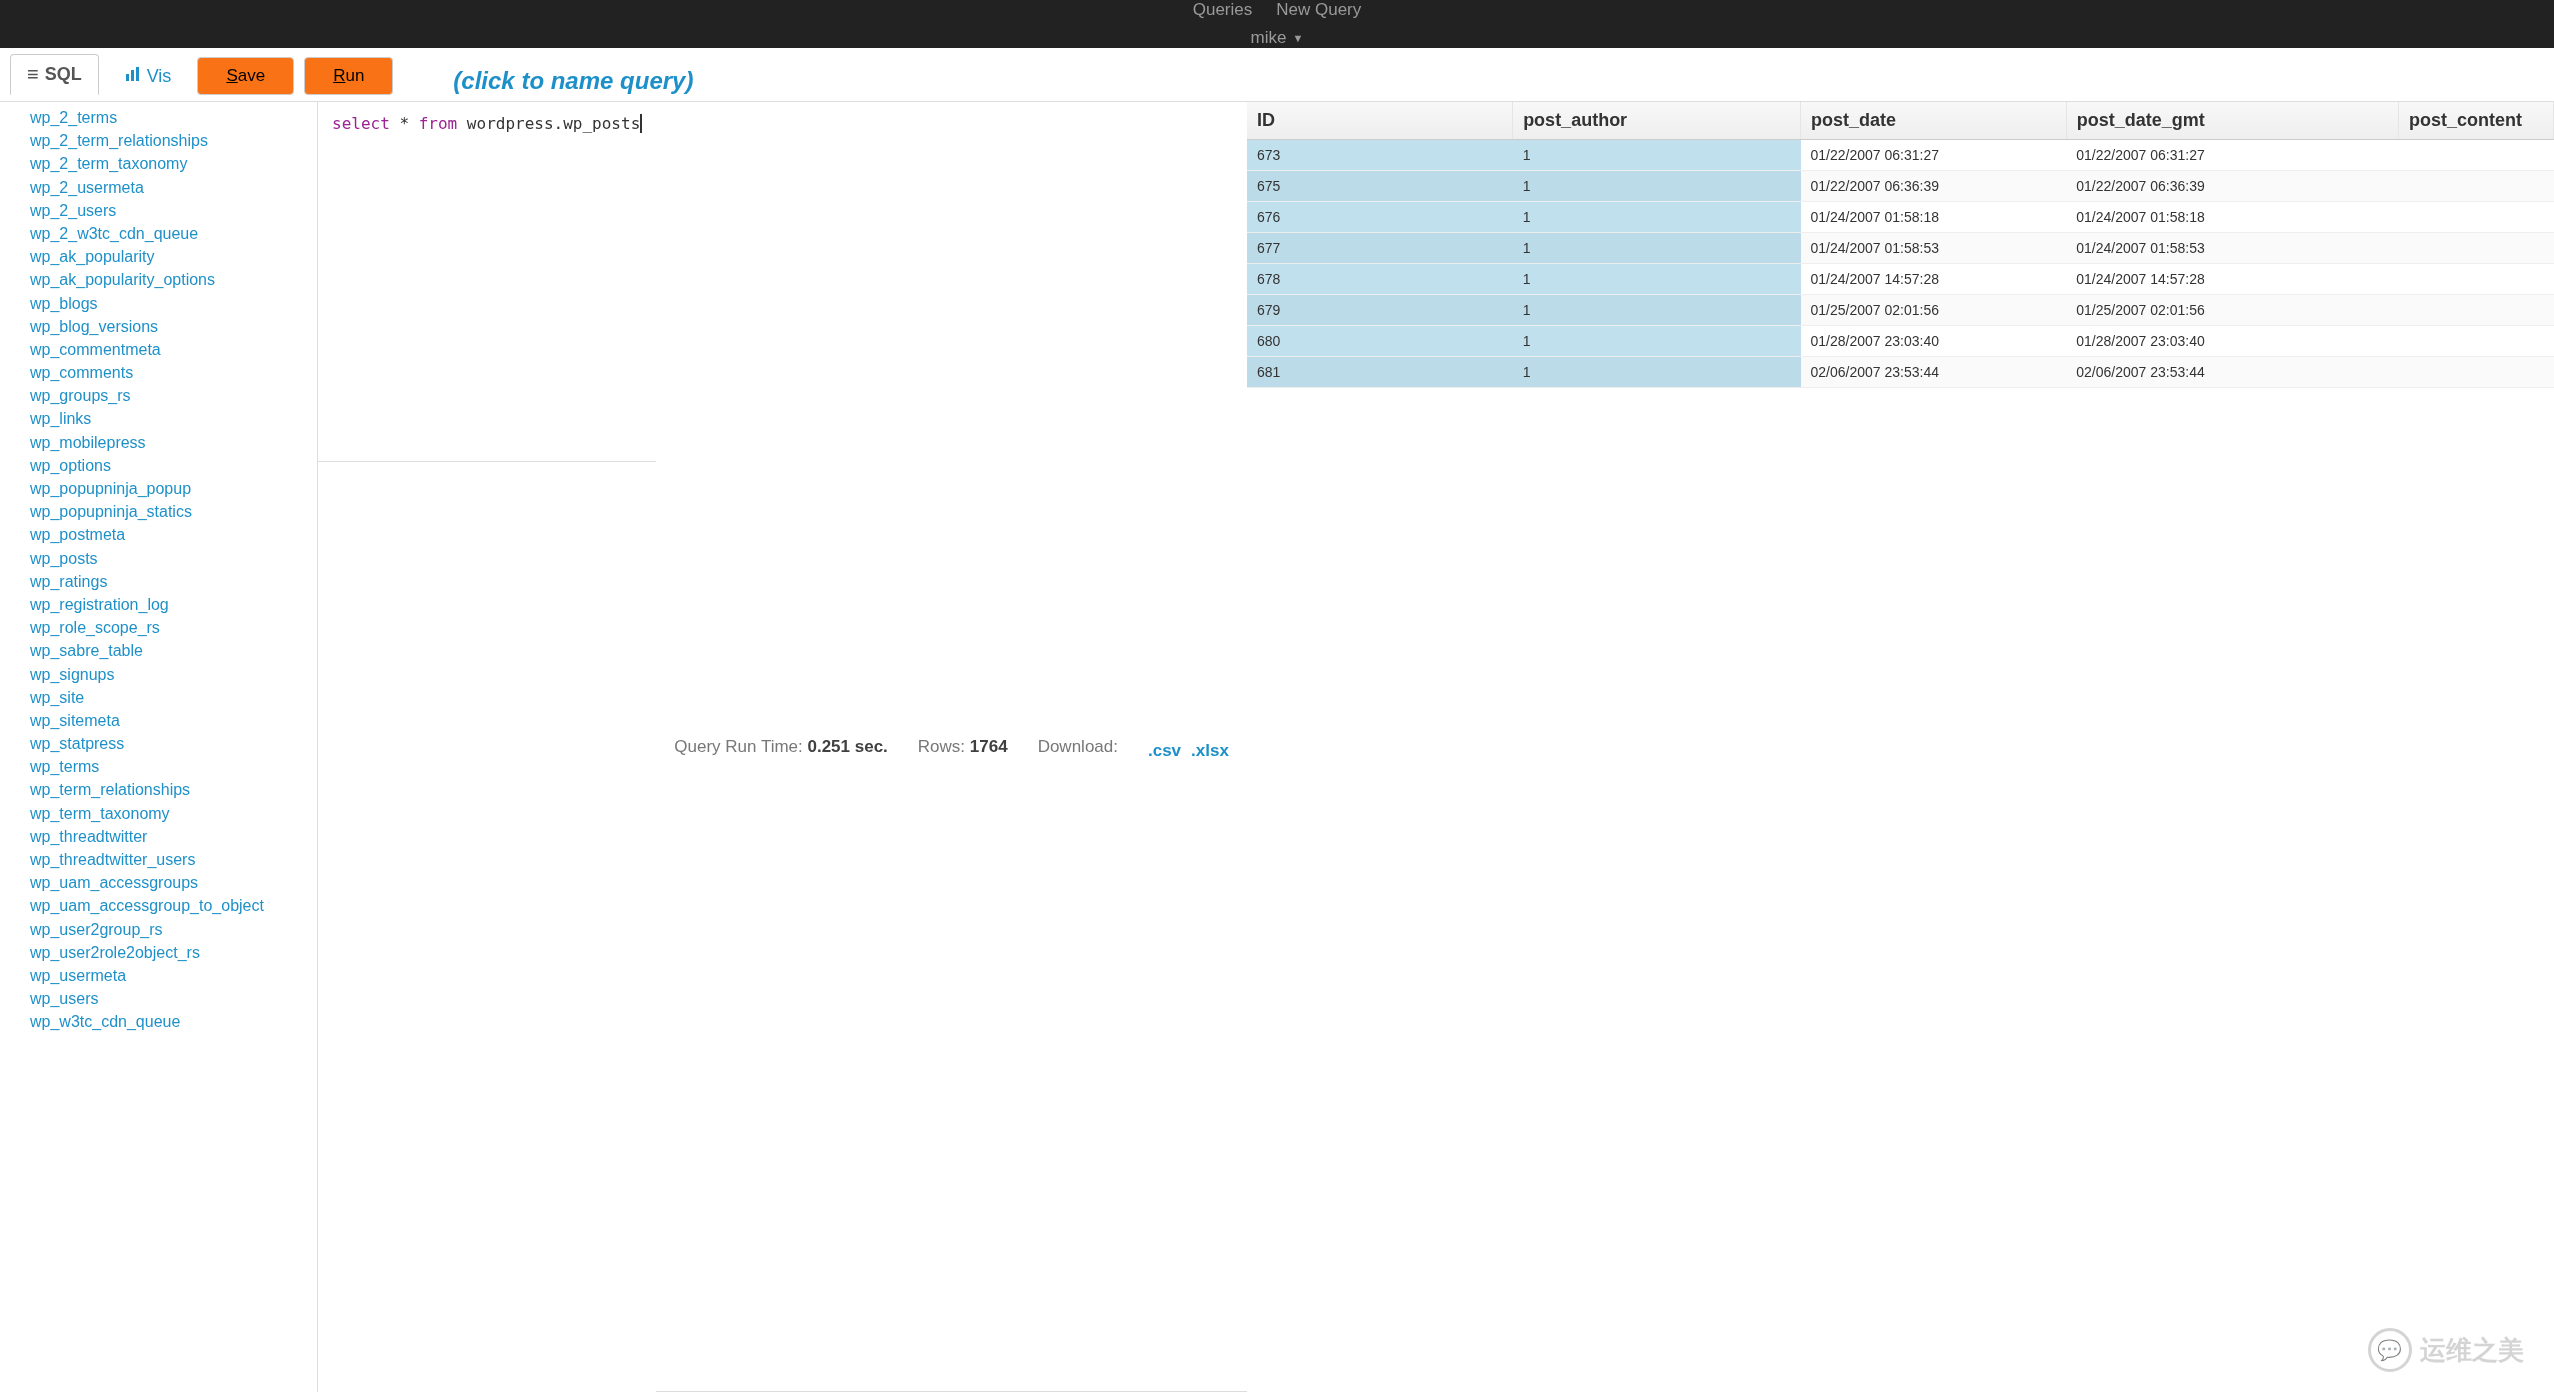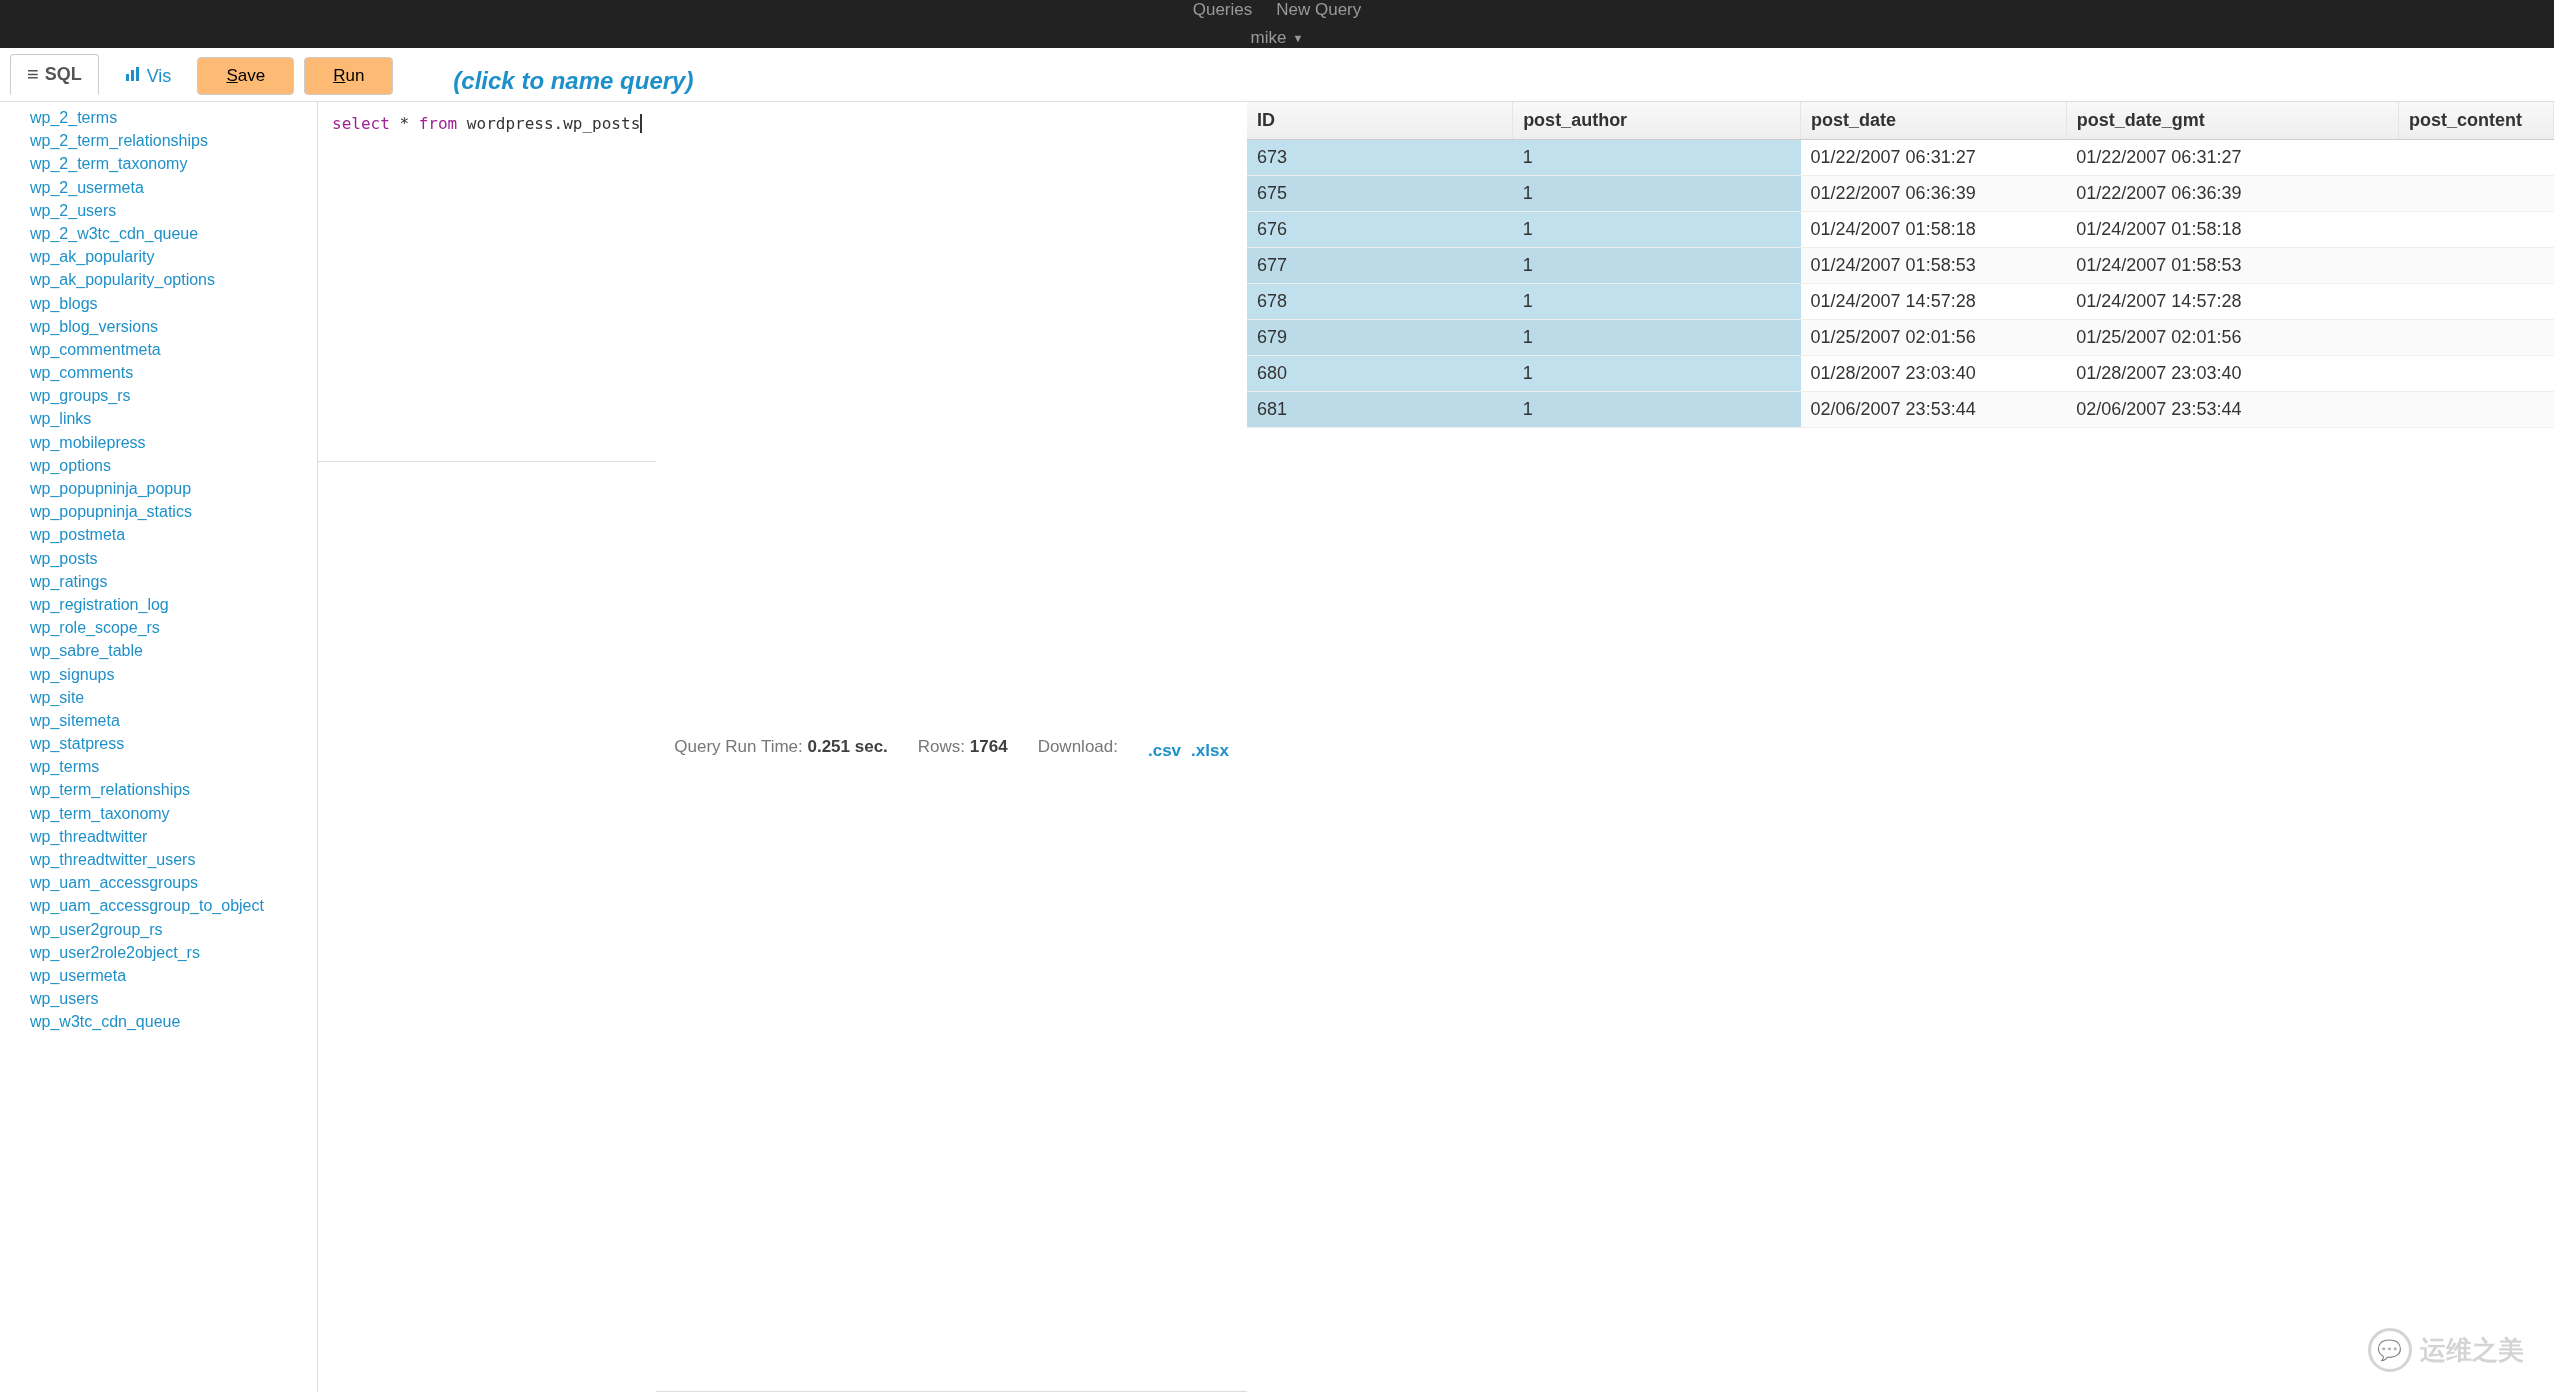--- a/index.html
+++ b/index.html
@@ -64,21 +64,21 @@
     border-radius: 4px 4px 0 0;
     color: #555;
     font-weight: bold;
   }
   .tab-btn.vis {
     border: none;
     color: #1e90c9;
   }
   .action-btn {
     border: 1px solid #ccc;
-    background: #fdba74;
+    background: #f97316;
     padding: 8px 28px;
     font-size: 17px;
     border-radius: 4px;
     cursor: pointer;
   }
   .action-btn .ul { text-decoration: underline; }
   .query-name {
     color: #1e90c9;
     font-size: 24px;
     font-weight: bold;
@@ -153,21 +153,21 @@
   .results th {
     text-align: left;
     font-size: 18px;
     font-weight: bold;
     padding: 8px 10px;
     background: linear-gradient(#f8f8f8, #eee);
     border-bottom: 1px solid #ccc;
     border-right: 1px solid #e5e5e5;
   }
   .results td {
-    font-size: 18px;
+    font-size: 14px;
     padding: 7px 10px;
     border-bottom: 1px solid #eee;
     white-space: nowrap;
     overflow: hidden;
   }
   .results tbody tr:nth-child(even) td { background: #fafafa; }
   .results .col-id, .results .col-author { background: #c1e0ee !important; }
   .results tbody tr:nth-child(even) .col-id,
   .results tbody tr:nth-child(even) .col-author { background: #bcdbe9 !important; }
   .watermark {

